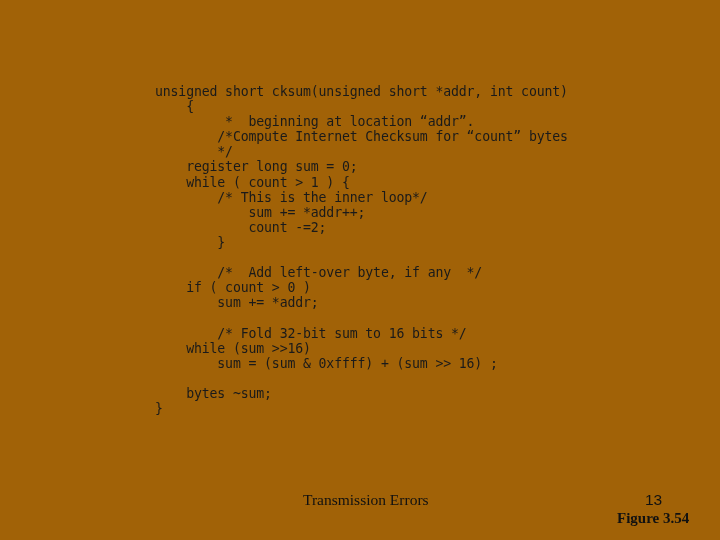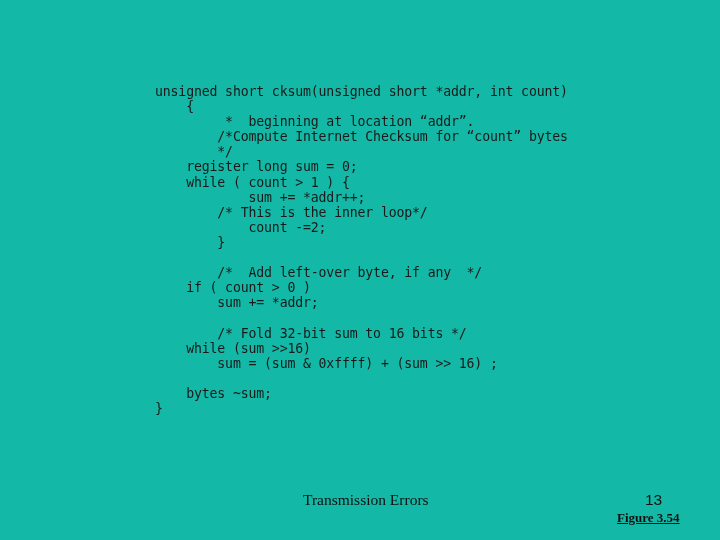--- a/index.html
+++ b/index.html
@@ -13,21 +13,21 @@
     position: relative;
     overflow: hidden;
     font-family: "Liberation Serif", serif;
     color: #000000;
   }
 
   
   #slide {
     position: absolute;
     inset: 0;
-    background: #14b8a6;
+    background: #a16207;
     padding-left: 43px;
   }
 
   
   #code-listing {
     position: absolute;
     left: 155px;
     top: 84px;
     width: 470px;
   }
@@ -71,43 +71,42 @@
     font-size: 15.5px;
     line-height: 19px;
     color: #111111;
     white-space: nowrap;
   }
   #figure-caption {
     position: absolute;
     left: 617px;
     top: 22px;
     font-family: "Liberation Serif", serif;
-    font-size: 13px;
+    font-size: 15px;
     font-weight: bold;
     line-height: 12px;
     color: #111111;
     white-space: nowrap;
-    text-decoration: underline;
   }
 </style>
 </head>
 <body>
 
 <div id="slide">
 
   <div id="code-listing">
       <div class="code-line">unsigned short cksum(unsigned short *addr, int count)</div>
       <div class="code-line">    {</div>
       <div class="code-line">         *  beginning at location “addr”.</div>
       <div class="code-line">        /*Compute Internet Checksum for “count” bytes</div>
       <div class="code-line">        */</div>
       <div class="code-line">    register long sum = 0;</div>
       <div class="code-line">    while ( count &gt; 1 ) {</div>
+      <div class="code-line">        /* This is the inner loop*/</div>
       <div class="code-line">            sum += *addr++;</div>
-      <div class="code-line">        /* This is the inner loop*/</div>
       <div class="code-line">            count -=2;</div>
       <div class="code-line">        }</div>
       <div class="code-line blank"></div>
       <div class="code-line">        /*  Add left-over byte, if any  */</div>
       <div class="code-line">    if ( count &gt; 0 )</div>
       <div class="code-line">        sum += *addr;</div>
       <div class="code-line blank"></div>
       <div class="code-line">        /* Fold 32-bit sum to 16 bits */</div>
       <div class="code-line">    while (sum &gt;&gt;16)</div>
       <div class="code-line">        sum = (sum &amp; 0xffff) + (sum &gt;&gt; 16) ;</div>

